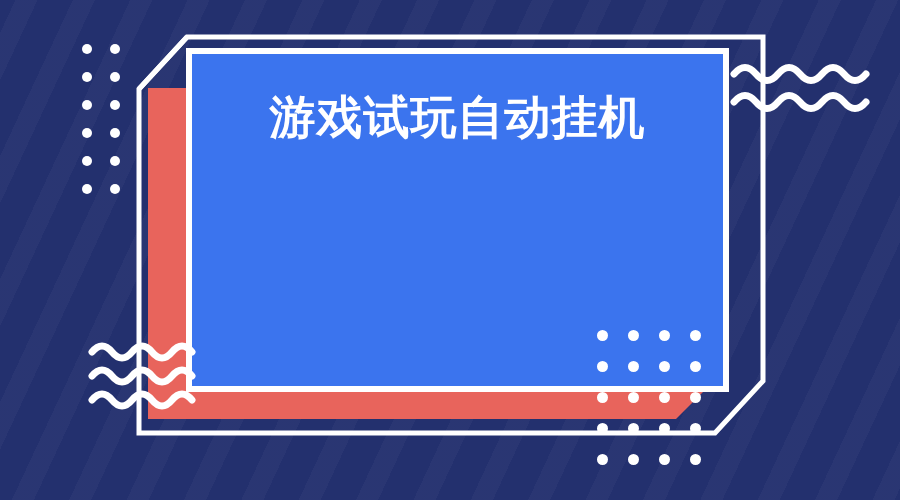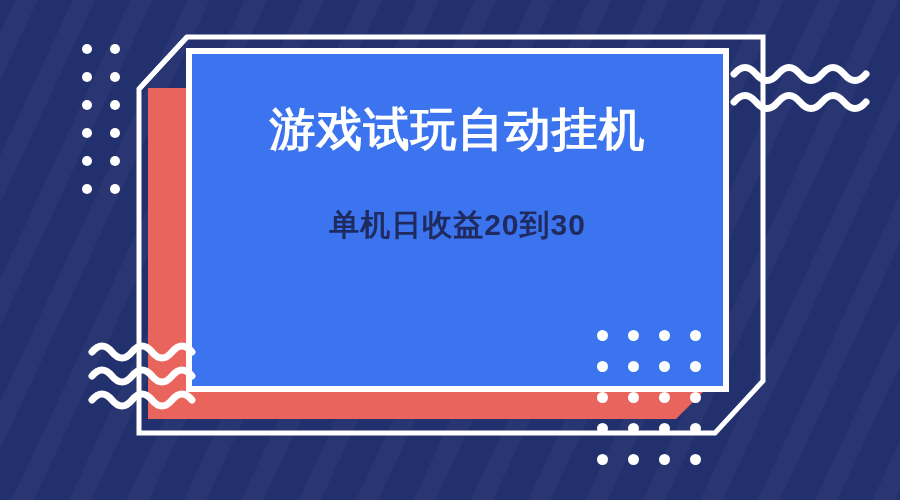--- a/index.html
+++ b/index.html
@@ -120,21 +120,21 @@
     flex-direction: column;
     align-items: center;
   }
   #headline {
     color: #ffffff;
     font-size: 46px;
     font-weight: bold;
     letter-spacing: 1px;
     line-height: 1.1;
     white-space: nowrap;
-    margin: 16px 0 0 0;
+    margin: 4px 0 0 0;
   }
   #subheadline {
     color: #1f2a5e;
     font-size: 30px;
     font-weight: bold;
     letter-spacing: 1px;
     white-space: nowrap;
     margin: 50px 0 0 0;
   }
   #tagline-wrap {
@@ -178,21 +178,20 @@
     </svg>
   </div>
 
   <div id="red-vertical"></div>
   <div id="red-horizontal"></div>
 
   <div id="blue-card"></div>
 
   <div id="text-stack">
     <div id="headline">游戏试玩自动挂机</div>
-    <div id="subheadline">单机日收益20到30</div>
   </div>
 
   <div class="waves" id="waves-top-right">
     <svg width="150" height="70" viewBox="0 0 150 70" fill="none">
       <path d="M 4 16 q 11 -13 22 0 q 11 13 22 0 q 11 -13 22 0 q 11 13 22 0 q 11 -13 22 0 q 11 13 22 0" stroke="#ffffff" stroke-width="7" stroke-linecap="round" fill="none"></path>
       <path d="M 4 44 q 11 -13 22 0 q 11 13 22 0 q 11 -13 22 0 q 11 13 22 0 q 11 -13 22 0 q 11 13 22 0" stroke="#ffffff" stroke-width="7" stroke-linecap="round" fill="none"></path>
     </svg>
   </div>
 
   <div class="waves" id="waves-bottom-left">

